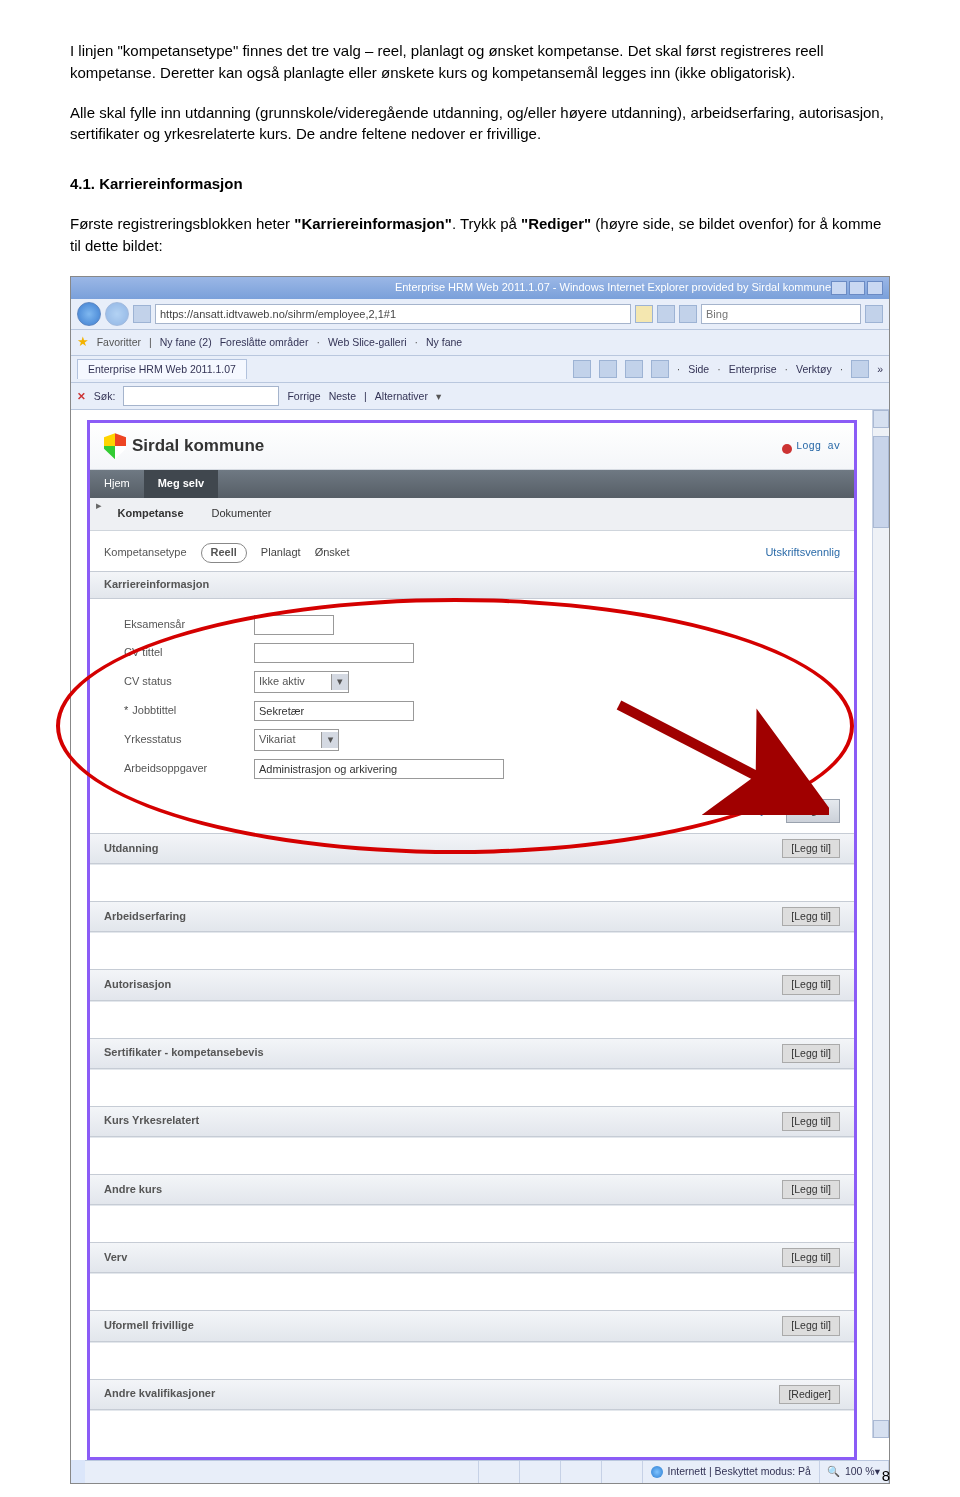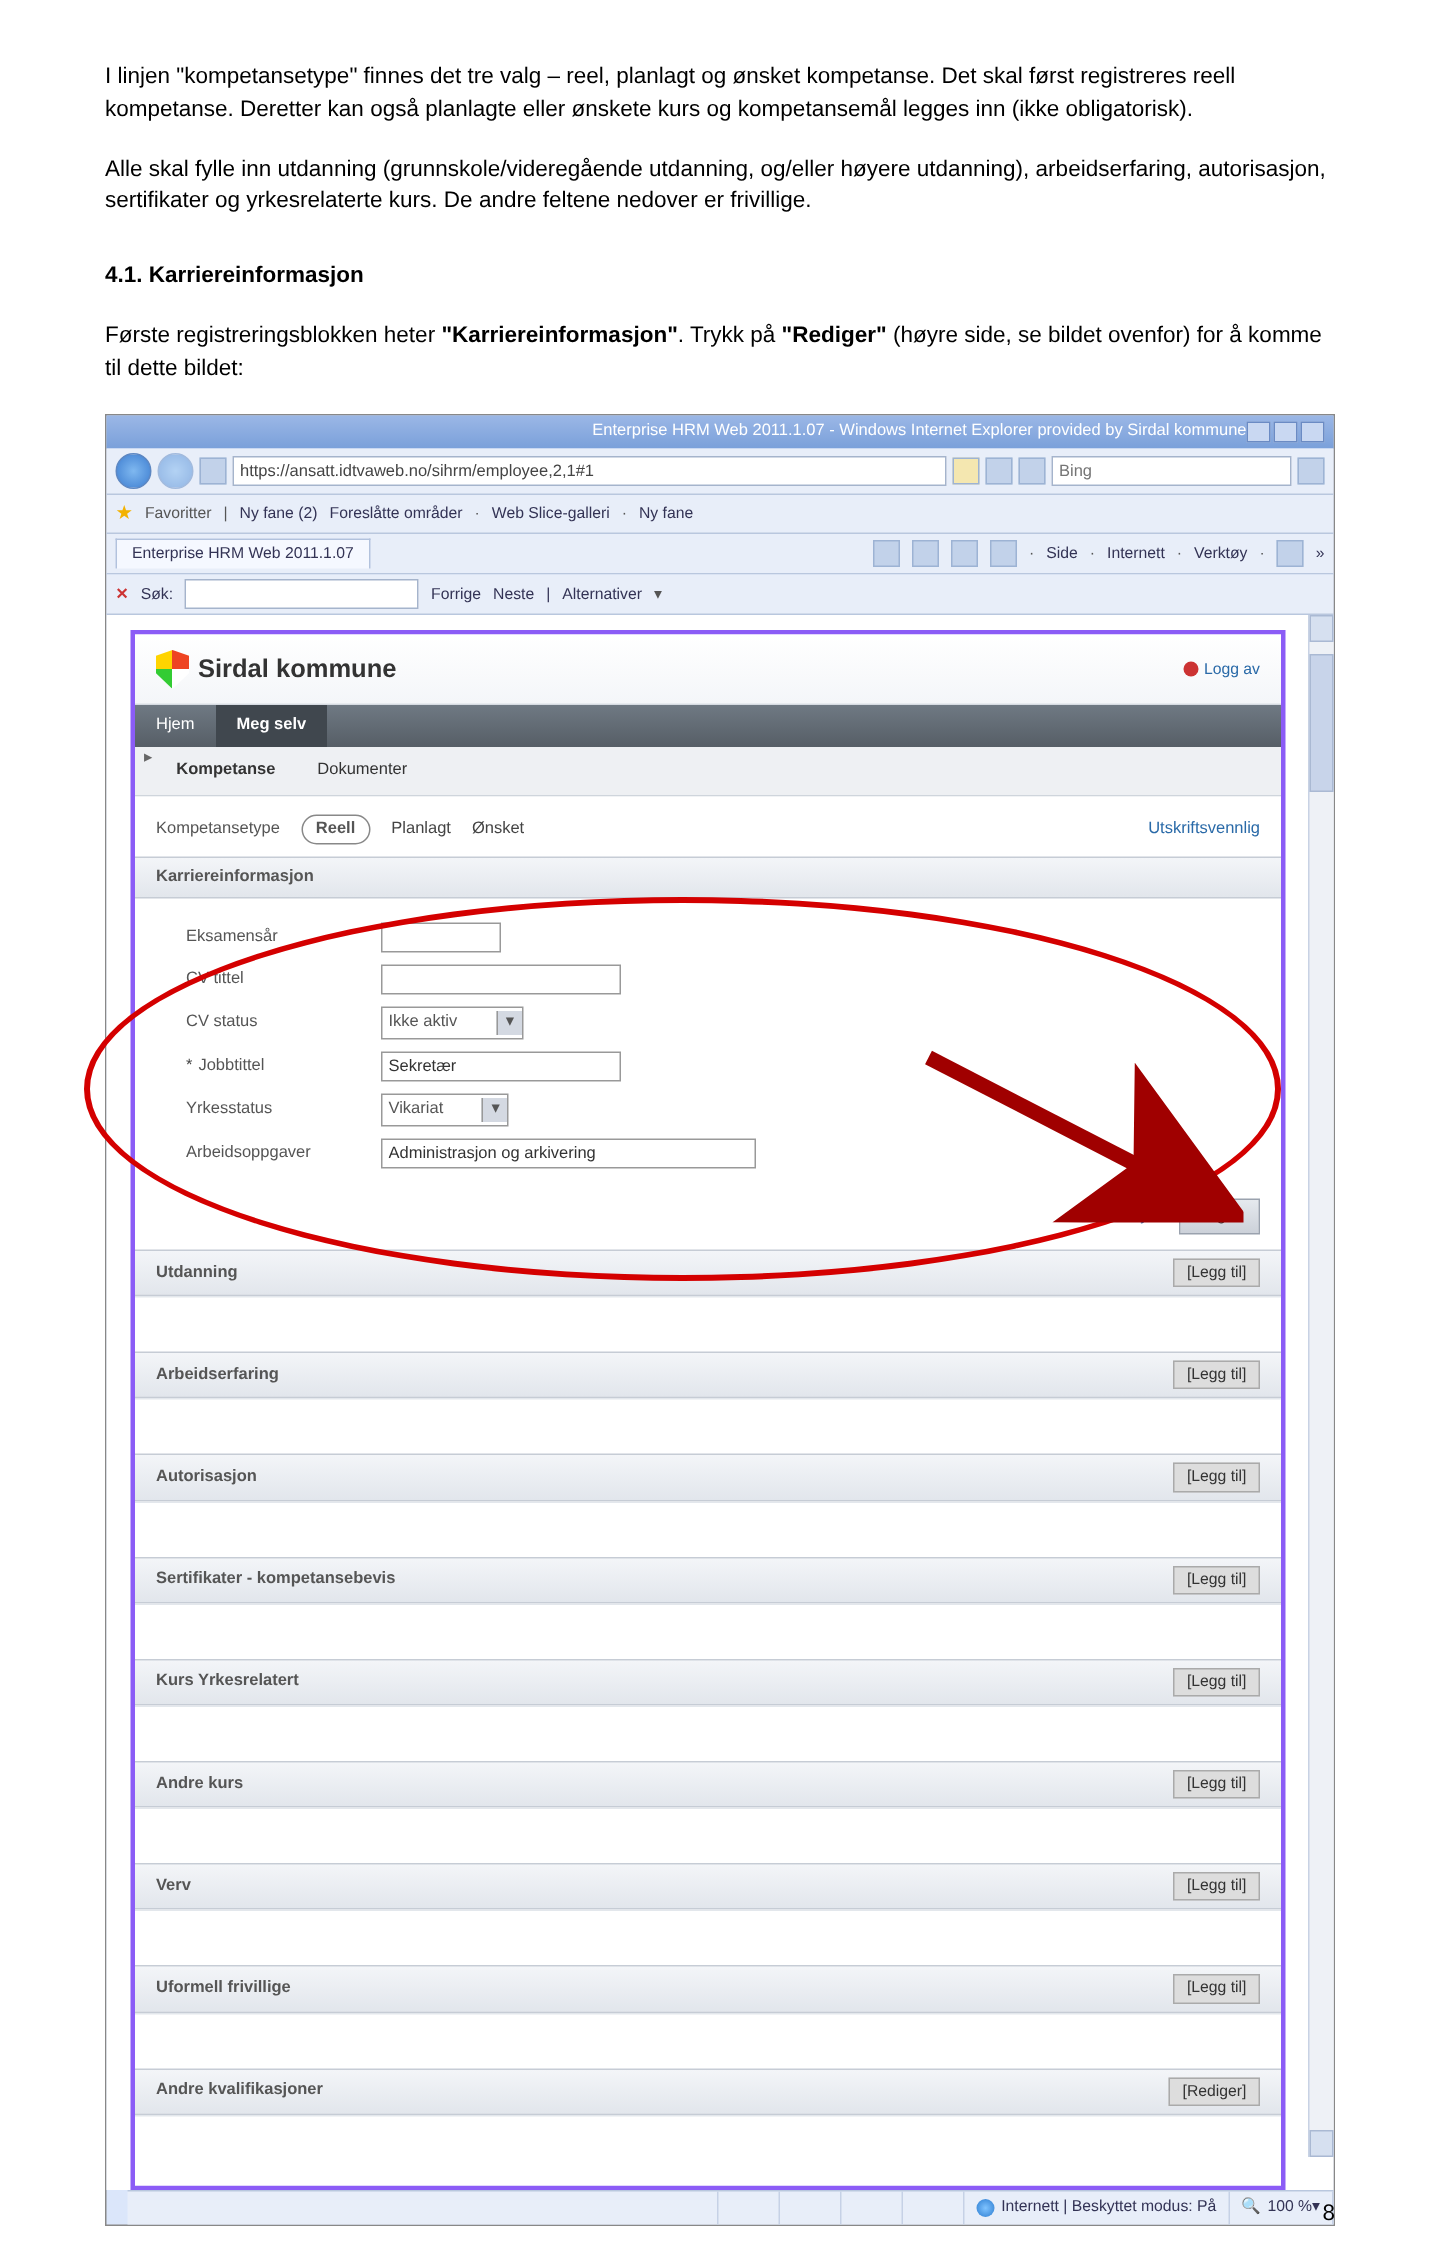--- a/index.html
+++ b/index.html
@@ -97,21 +97,21 @@
     background: linear-gradient(#fff,#f4f6f9);
     border-bottom:1px solid #d6dbe2;
     justify-content: space-between;
   }
   .brand { display:flex; align-items:center; gap:6px; font-size:17px; font-weight:bold; color:#333; }
   .shield {
     width:22px; height:26px;
     background: conic-gradient(#e42 0 25%, #fff 0 50%, #3c3 0 75%, #ffd400 0 100%);
     clip-path: polygon(50% 0,100% 15%,100% 60%,50% 100%,0 60%,0 15%);
   }
-  .logout { font-size:10.5px; color:#2a6aa8; display:flex; align-items:center; gap:4px;}
+  .logout { font-size:10.5px; color:#2a6aa8; display:flex; align-items:flex-end; gap:4px;font-family:Liberation Mono, monospace;}
   .logout .dot{ width:10px;height:10px;background:#c33;border-radius:50%;}
   .menubar {
     background: linear-gradient(#6f7983,#565e66);
     display:flex;
   }
   .menuitem { color:#fff; font-size:11px; padding:6px 14px; }
   .menuitem.active { background:#40474e; font-weight:bold; }
   .submenu {
     background:#eef0f3; border-bottom:1px solid #cfd5dc;
     display:flex; font-size:11px;
@@ -213,21 +213,21 @@
   </div>
 
   <div class="tab-row">
     <span class="ie-tab">Enterprise HRM Web 2011.1.07</span>
     <span class="spacer"></span>
     <span class="tiny-ico"></span>
     <span class="tiny-ico"></span>
     <span class="tiny-ico"></span>
     <span class="tiny-ico"></span>·
     <span class="tab-tool">Side</span>·
-    <span class="tab-tool">Internett</span>·
+    <span class="tab-tool">Enterprise</span>·
     <span class="tab-tool">Verktøy</span>·
     <span class="tiny-ico"></span>
     <span style="color:#335">»</span>
   </div>
 
   <div class="find-row">
     <span style="color:#c33;font-weight:bold">✕</span>
     <span>Søk:</span>
     <input style="">
     <span>Forrige</span>

